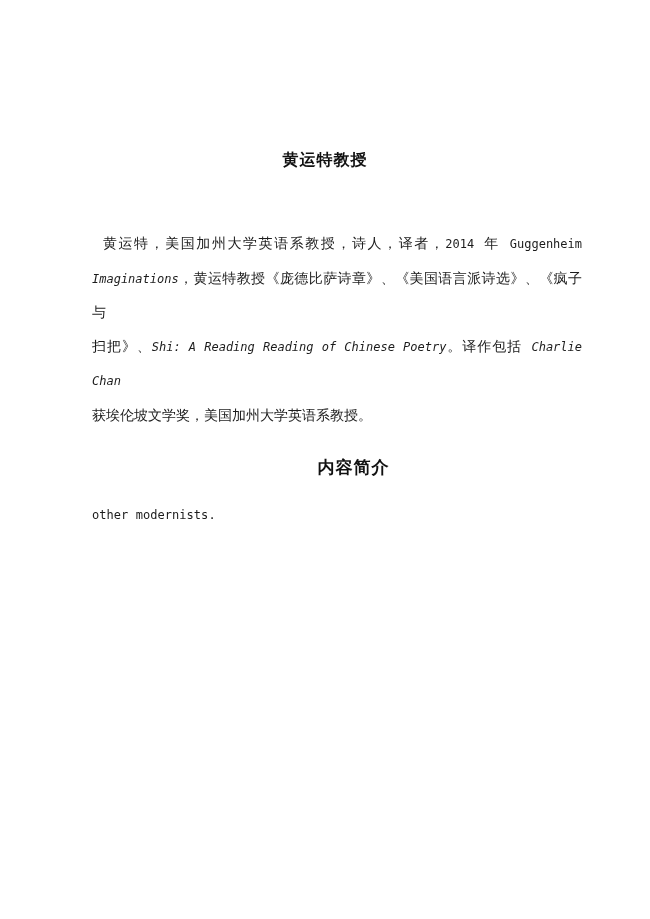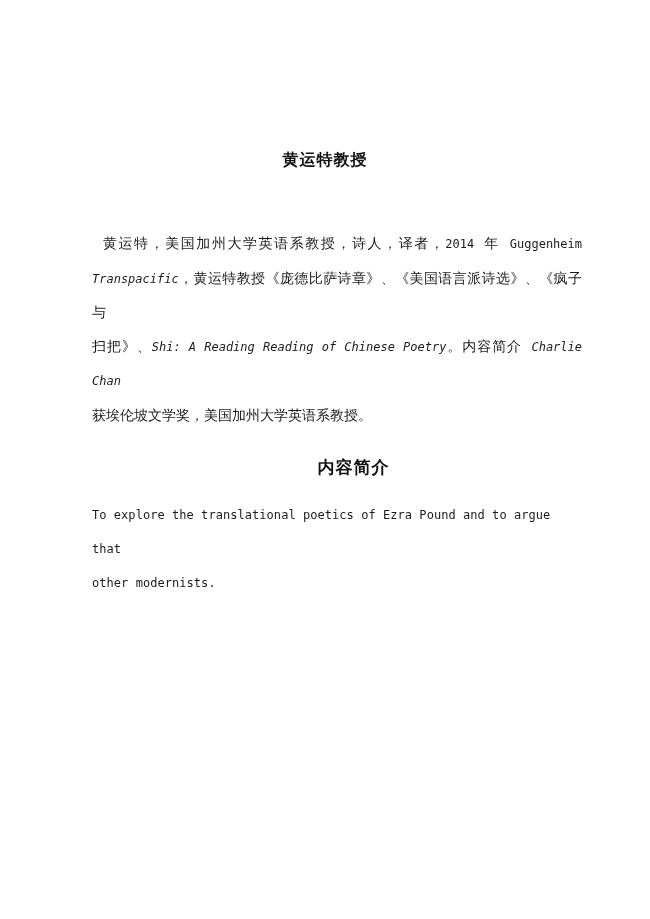--- a/index.html
+++ b/index.html
@@ -84,28 +84,27 @@
 
 <div class="page">
 
   <h1 class="doc-heading heading-author">黄运特教授</h1>
 
   <div class="para para-author">
 
     <div class="tline just indent"><span>黄运特，美国加州大学英语系教授，诗人，译者，</span><span class="lat">2014</span><span> 年 </span><span class="lat">Guggenheim</span></div>
 
 
-    <div class="tline just"><span class="lat it">Transpacific</span><span>，黄运特教授《庞德比萨诗章》、《美国语言派诗选》、《疯子与</span></div>
+    <div class="tline just"><span class="lat it">Imaginations</span><span>，黄运特教授《庞德比萨诗章》、《美国语言派诗选》、《疯子与</span></div>
 
-    <div class="tline just"><span>扫把》、</span><span class="lat it">Shi: A Reading Reading of Chinese Poetry</span><span>。内容简介 </span><span class="lat it">Charlie Chan</span></div>
+    <div class="tline just"><span>扫把》、</span><span class="lat it">Shi: A Reading Reading of Chinese Poetry</span><span>。译作包括 </span><span class="lat it">Charlie Chan</span></div>
 
     <div class="tline"><span>获埃伦坡文学奖，美国加州大学英语系教授。</span></div>
 
   </div>
 
   <h2 class="doc-heading heading-intro">内容简介</h2>
 
   <div class="para para-intro lat">
-    <div class="tline">To explore the translational poetics of Ezra Pound and to argue that</div>
     <div class="tline">other modernists.</div>
   </div>
 
 </div>
 
 </body></html>

